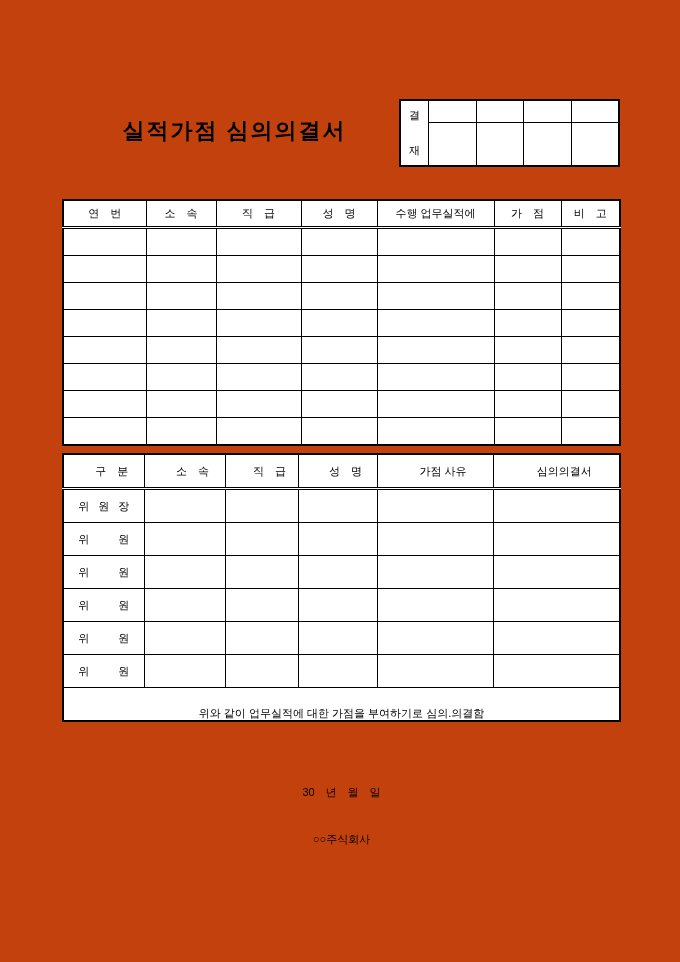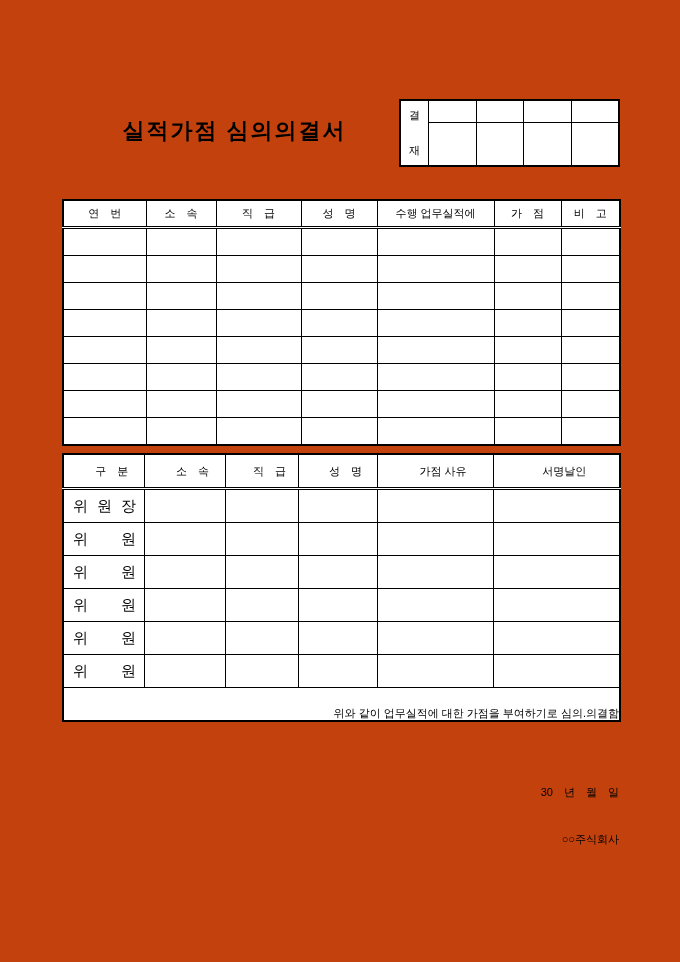--- a/index.html
+++ b/index.html
@@ -79,34 +79,34 @@
     white-space: nowrap;
   }
   .t1 { top: 178px; width: 557px; margin-top: 21px; }
   .t1 thead th { height: 25px; }
   .t1 tbody td { height: 26px; }
 
   .t2 { top: 453px; width: 557px; }
   .t2 thead th { height: 32px; padding-left: 16px; }
   .t2 tbody td { height: 32px; }
   .t2 td.lbl {
-    font-size: 15px;
+    font-size: 11px;
     text-align: center;
     letter-spacing: 9px;
     text-indent: 9px;
     white-space: nowrap;
   }
 
   
   td.closing { height: 183px; position: relative; }
   .closing div {
     position: absolute;
     left: 0;
     width: 100%;
-    text-align: right;
+    text-align: center;
     font-size: 11px;
     white-space: nowrap;
   }
   .resolution { top: 18px; }
   .date-line  { top: 97px; }
   .company    { top: 144px; }
 </style>
 </head>
 <body>
 
@@ -241,21 +241,21 @@
       <col style="width:116px">
         <col style="width:127px">
     </colgroup>
     <thead>
       <tr>
         <th>구　분</th>
         <th>소　속</th>
         <th>직　급</th>
         <th>성　명</th>
         <th>가점 사유</th>
-        <th>서명날인</th>
+        <th>심의의결서</th>
       </tr>
     </thead>
     <tbody>
       <tr>
           <td class="lbl">위원장</td>
           <td></td>
           <td></td>
           <td></td>
           <td></td>
           <td></td>

